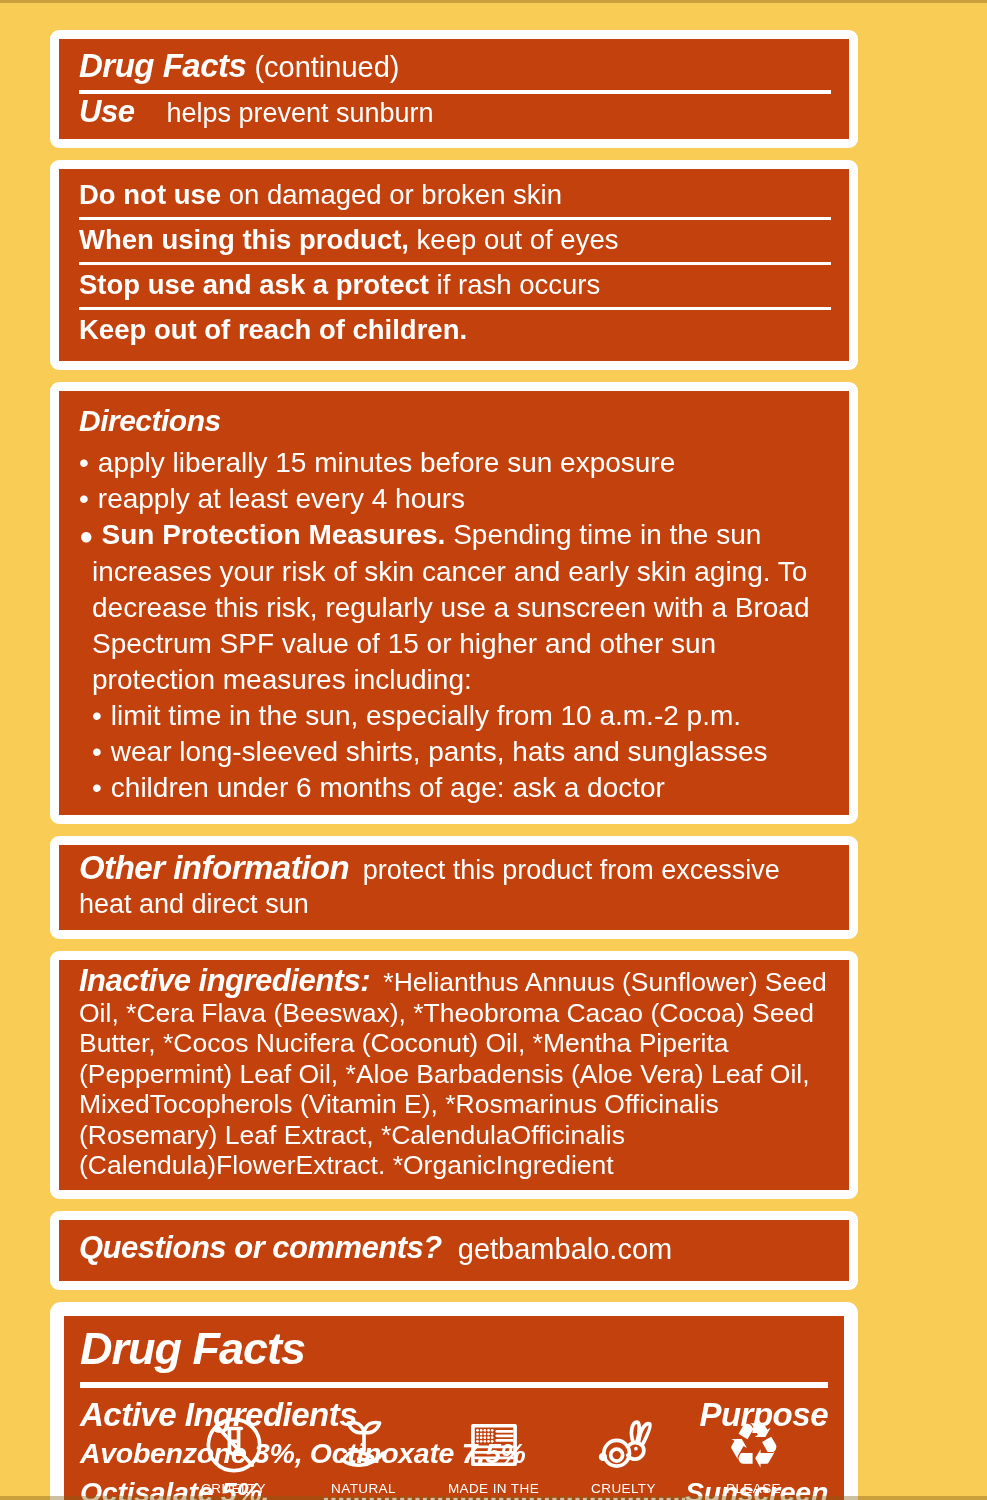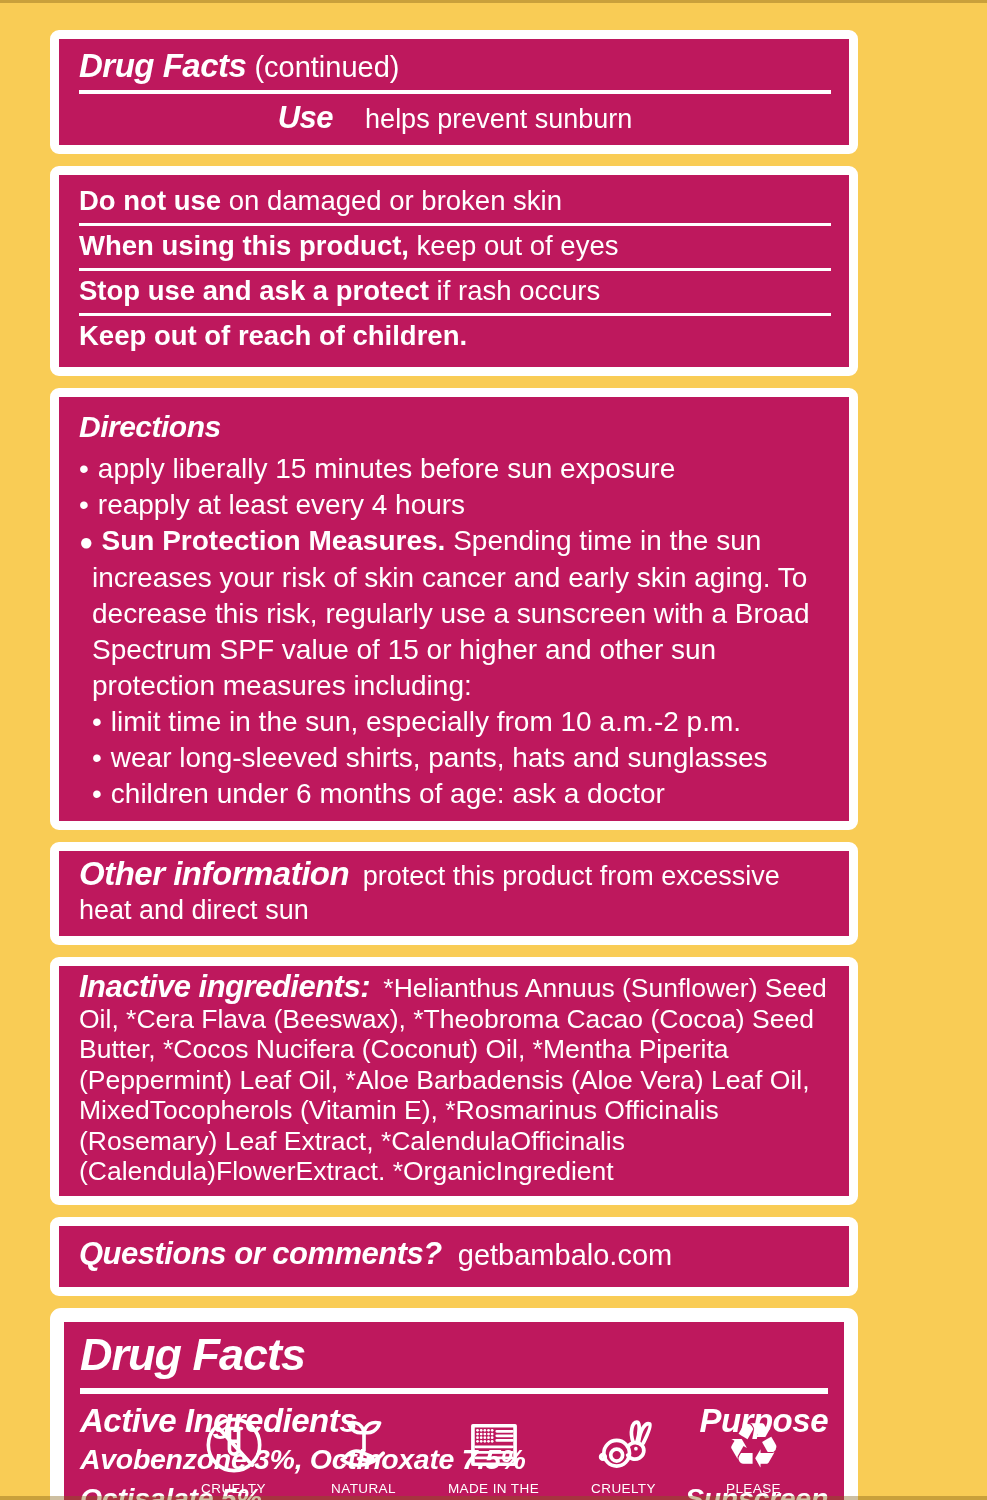--- a/index.html
+++ b/index.html
@@ -9,29 +9,29 @@
     font-family:"Liberation Sans",sans-serif;
     -webkit-font-smoothing:antialiased;
   }
   .edge{position:absolute;left:0;right:0;background:rgba(130,95,20,.40);}
   .edge.top{top:0;height:3px;}
   .edge.bottom{bottom:0;height:4px;}
   .label{position:absolute;top:30px;left:50px;width:882px;}
   .panel{
     box-sizing:border-box;width:808px;
     border:9px solid #FFFFFF;border-radius:9px;
-    background:#be185d;
+    background:#c2410c;
     padding:6px 18px 9px 20px;
     margin-bottom:12px;overflow:hidden;
   }
   .hd{font-weight:bold;font-style:italic;letter-spacing:-.5px;}
   
   .p1-head{font-size:33px;line-height:42px;border-bottom:4px solid #fff;padding-bottom:2px;}
   .p1-head .suffix{font-weight:normal;font-style:normal;font-size:29px;letter-spacing:0;margin-left:8px;}
-  .p1-use{display:flex;align-items:baseline;gap:32px;padding-top:6px;justify-content:center;}
+  .p1-use{display:flex;align-items:baseline;gap:32px;padding-top:0;}
   .p1-use .hd{font-size:31px;}
   .p1-use .txt{font-size:27px;}
   
   .p2-head{font-size:36px;line-height:46px;}
   .wrow{font-size:27.5px;line-height:32px;padding:4px 0 6px 0;}
   .wrow.sep{border-bottom:3px solid #fff;}
   .wrow .b{font-weight:bold;}
   
   .p3-head{font-size:30px;line-height:48px;}
   .bullet{font-size:28px;line-height:36px;}

